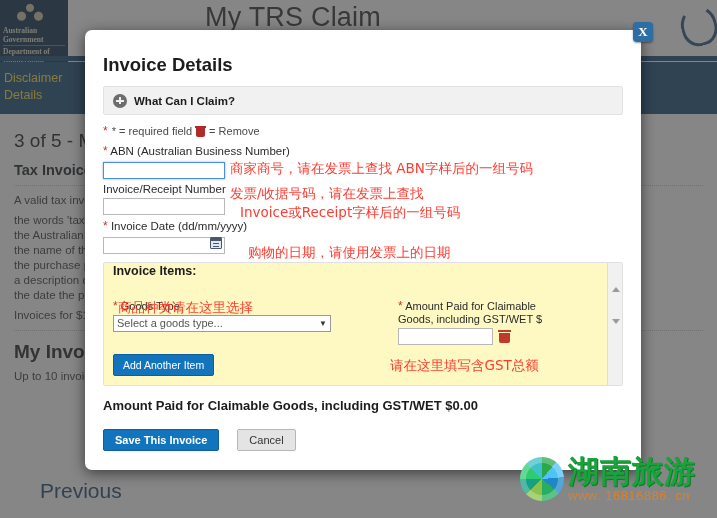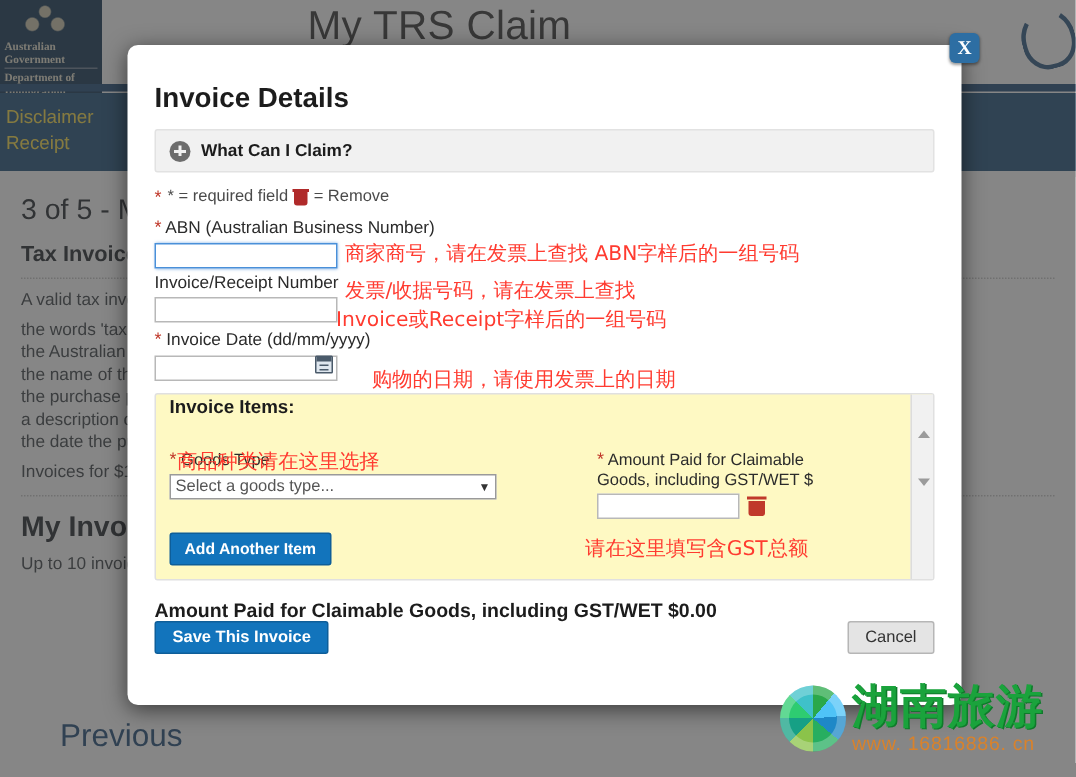--- a/index.html
+++ b/index.html
@@ -176,27 +176,27 @@
   .scroll-col{
     position:absolute;right:0;top:0;bottom:0;width:14px;
     border-left:1px solid #dcdcdc;background:#f1f1f1;
   }
   .sc-arrow{position:absolute;left:4px;width:0;height:0;}
   .sc-up{top:24px;border-left:4px solid transparent;border-right:4px solid transparent;border-bottom:5px solid #9b9b9b;}
   .sc-down{top:56px;border-left:4px solid transparent;border-right:4px solid transparent;border-top:5px solid #9b9b9b;}
 
   .add-btn{
     margin-top:9px;display:inline-block;background:#1274bc;color:#fff;
-    font-size:10.5px;font-weight:bold;padding:4px 9px;border:1px solid #0e5e99;
+    font-size:10.5px;font-weight:normal;padding:4px 9px;border:1px solid #0e5e99;
     border-radius:2px;cursor:pointer;
   }
 
   .total-line{font-size:13px;font-weight:bold;color:#1c1c1c;margin:12px 0 0 0;}
 
-  .btn-row{display:flex;justify-content:space-between;gap:9px;}
+  .btn-row{display:flex;justify-content:flex-start;gap:18px;margin-top:16px;}
   .btn{
     font-size:11px;font-weight:bold;padding:4px 11px;border-radius:2px;cursor:pointer;
   }
   .btn-primary{background:#1274bc;color:#fff;border:1px solid #0e5e99;}
   .btn-cancel{background:#e4e4e4;color:#333;border:1px solid #b6b6b6;font-weight:normal;}
 
   
   #watermark{
     position:absolute;left:520px;top:448px;width:192px;height:62px;
     display:flex;align-items:center;gap:4px;
@@ -232,21 +232,21 @@
     <div class="bg-title">My TRS Claim</div>
     <div class="bg-rightlogo">
       <div class="swirl"></div>
     </div>
   </div>
   <div class="bg-blueline"></div>
 
   <div class="bg-breadcrumb">
     <div class="bc-txt">
       <div>Disclaimer</div>
-      <div>Receipt</div>
+      <div>Details</div>
     </div>
     <div class="chev" style="left:86px"></div>
   </div>
 
   <div class="bg-body">
     <div class="bg-h2">3 of 5 - My Invoices</div>
     <div class="bg-h3">
       <b>Tax Invoice Requirements</b>
     </div>
     <hr class="bg-hr">
@@ -345,21 +345,21 @@
     <div class="btn btn-primary">Save This Invoice</div>
     <div class="btn btn-cancel">Cancel</div>
   </div>
 </div>
 
 <div id="close-btn">X</div>
 
 <div id="anno-layer">
     <div class="anno" style="left: 230px; top: 160px;">商家商号，请在发票上查找 ABN字样后的一组号码</div>
     <div class="anno" style="left: 230px; top: 185px;">发票/收据号码，请在发票上查找</div>
-    <div class="anno" style="left: 224px; top: 204px;">Invoice或Receipt字样后的一组号码</div>
+    <div class="anno" style="left: 240px; top: 204px;">Invoice或Receipt字样后的一组号码</div>
     <div class="anno" style="left: 248px; top: 244px;">购物的日期，请使用发票上的日期</div>
     <div class="anno" style="left: 118px; top: 299px;">商品种类请在这里选择</div>
     <div class="anno" style="left: 390px; top: 357px;">请在这里填写含GST总额</div>
   </div>
 
 <div id="watermark">
   <div class="wm-disc"></div>
   <div class="wm-text">
     <div class="wm-cn">湖南旅游</div>
     <div class="wm-url">www. 16816886. cn</div>

